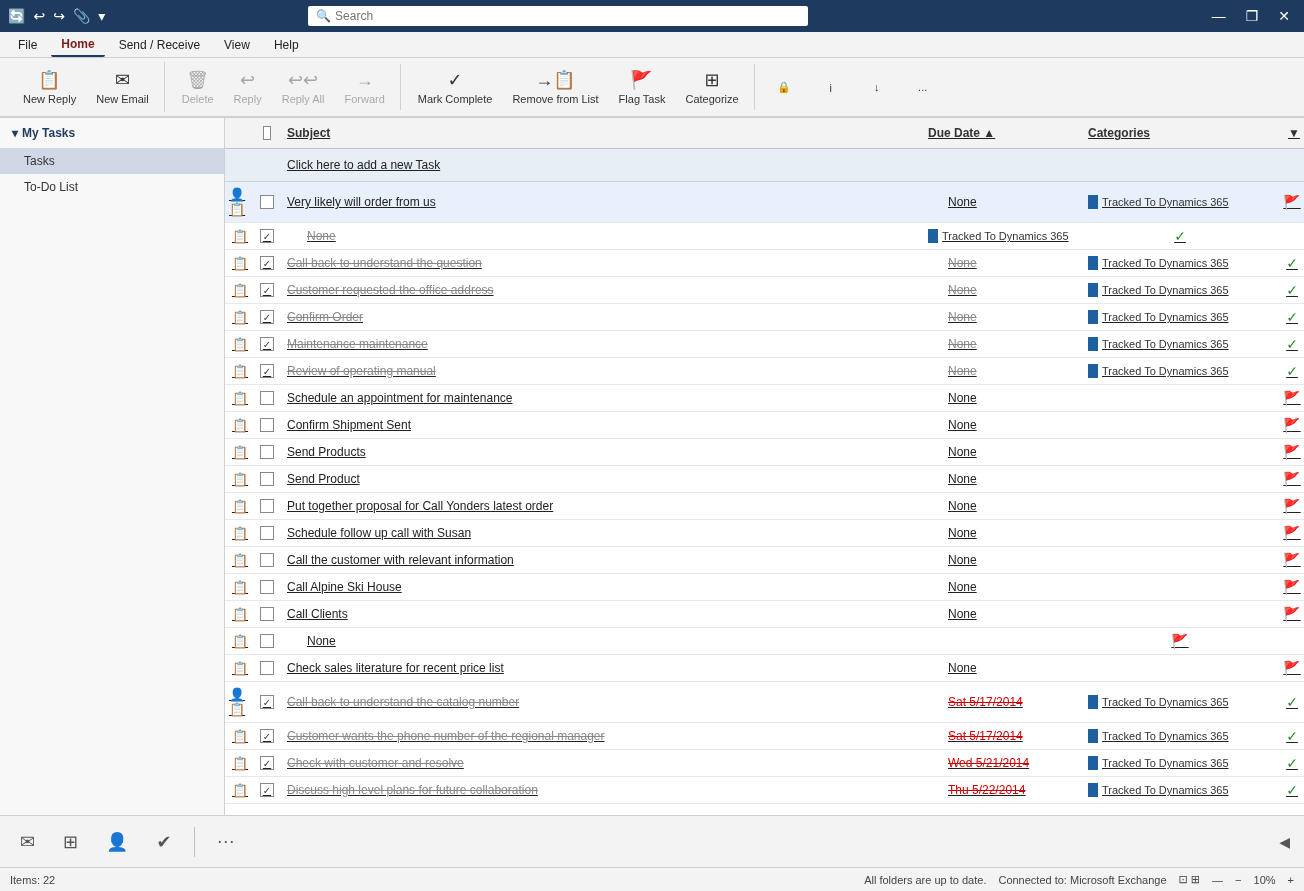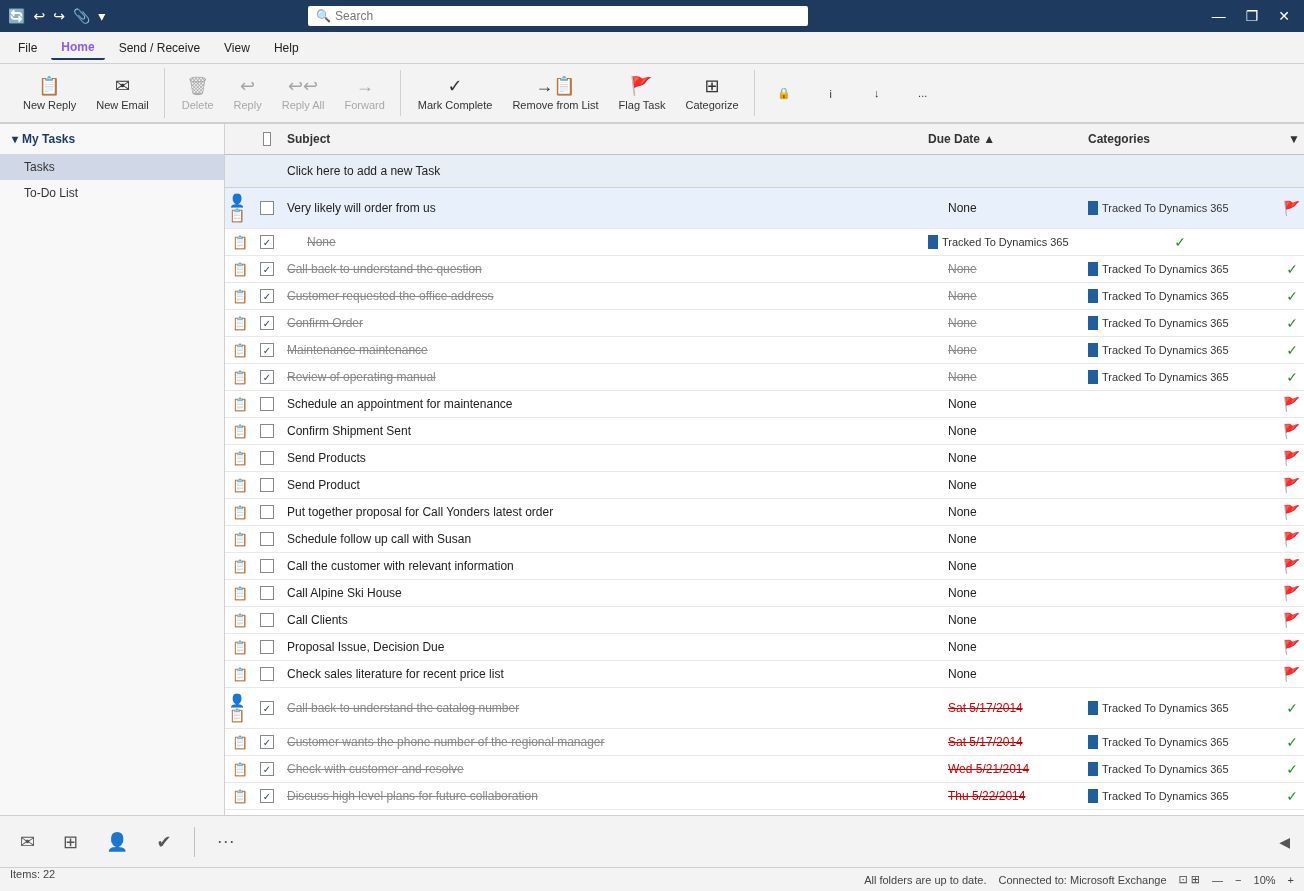--- a/index.html
+++ b/index.html
@@ -7,23 +7,23 @@
 
     
     .title-bar { background: #1e3a5f; height: 32px; display: flex; align-items: center; padding: 0 8px; gap: 8px; flex-shrink: 0; }
     .title-bar-icon { color: #fff; font-size: 14px; }
     .title-bar-search { flex: 1; max-width: 500px; margin: 0 auto; background: #fff; border: none; border-radius: 2px; padding: 3px 8px; font-size: 12px; display: flex; align-items: center; gap: 4px; }
     .title-bar-search input { border: none; outline: none; width: 100%; font-size: 12px; }
     .title-bar-controls { margin-left: auto; display: flex; gap: 8px; }
     .title-bar-btn { color: #fff; background: none; border: none; cursor: pointer; font-size: 14px; padding: 2px 6px; }
 
     
-    .menu-bar { background: #f3f3f3; border-bottom: 1px solid #d0d0d0; height: 32px; display: flex; align-items: center; padding: 0 8px; gap: 4px; flex-shrink: 0; }
+    .menu-bar { background: #f3f3f3; border-bottom: 1px solid #d0d0d0; height: 26px; display: flex; align-items: center; padding: 0 8px; gap: 4px; flex-shrink: 0; }
     .menu-item { padding: 4px 10px; cursor: pointer; font-size: 12px; border-radius: 2px; }
-    .menu-item.active { color: #8b5cf6; border-bottom: 2px solid #1e3a5f; font-weight: 600; }
+    .menu-item.active { color: #7f1d1d; border-bottom: 2px solid #1e3a5f; font-weight: 600; }
 
     
     .ribbon { background: #f3f3f3; border-bottom: 2px solid #d0d0d0; padding: 4px 8px; display: flex; align-items: center; gap: 2px; flex-shrink: 0; min-height: 58px; }
     .ribbon-group { display: flex; align-items: center; gap: 2px; padding: 0 6px; border-right: 1px solid #d0d0d0; }
     .ribbon-group:last-child { border-right: none; }
     .ribbon-btn { display: flex; flex-direction: column; align-items: center; justify-content: center; padding: 4px 8px; cursor: pointer; border-radius: 2px; border: 1px solid transparent; min-width: 44px; font-size: 11px; color: #333; background: none; gap: 2px; }
     .ribbon-btn.large { min-width: 56px; padding: 6px 8px; }
     .ribbon-btn .icon { font-size: 18px; }
     .ribbon-btn-disabled { opacity: 0.4; cursor: default; }
 
@@ -33,21 +33,21 @@
     
     .sidebar { width: 225px; background: #f8f8f8; border-right: 1px solid #d0d0d0; display: flex; flex-direction: column; flex-shrink: 0; }
     .sidebar-section-header { padding: 8px 12px; font-size: 12px; font-weight: 600; color: #1e3a5f; display: flex; align-items: center; gap: 4px; cursor: pointer; }
     .sidebar-item { padding: 6px 12px 6px 24px; font-size: 12px; cursor: pointer; color: #333; }
     .sidebar-item.active { background: #d0d8e8; font-weight: 500; }
 
     
     .content { flex: 1; display: flex; flex-direction: column; background: #fff; overflow: hidden; }
 
     
-    .task-table { flex: 1; overflow-y: auto; overflow-x: hidden; }
+    .task-table { flex: 1; overflow-y: auto; overflow-x: hidden; text-decoration: underline; }
     .table-header { display: grid; grid-template-columns: 30px 24px 1fr 160px 200px 24px; background: #f3f3f3; border-bottom: 1px solid #c0c0c0; padding: 4px 0; font-size: 12px; font-weight: 600; color: #333; position: sticky; top: 0; z-index: 10; }
     .th { padding: 4px 8px; display: flex; align-items: center; gap: 4px; cursor: pointer; user-select: none; }
     .add-task-row { display: grid; grid-template-columns: 30px 24px 1fr 160px 200px 24px; background: #e8eef6; border-bottom: 1px solid #d0d0d0; padding: 4px 0; cursor: pointer; }
     .task-row { display: grid; grid-template-columns: 30px 24px 1fr 160px 200px 24px; border-bottom: 1px solid #e8e8e8; cursor: pointer; }
     .task-row.highlighted { background: #e8f0fb; }
     .task-cell { padding: 5px 8px; display: flex; align-items: center; font-size: 12px; color: #222; }
     .task-cell.subject { color: #222; }
     .task-cell.subject.strikethrough { color: #888; text-decoration: line-through; }
     .task-cell.due-date { color: #222; margin-left: 20px; }
     .task-cell.due-date.strikethrough { color: #888; text-decoration: line-through; }
@@ -59,21 +59,21 @@
     .check-green { color: #228b22; font-size: 14px; }
     .cb { width: 14px; height: 14px; border: 1px solid #888; background: #fff; cursor: pointer; display: flex; align-items: center; justify-content: center; }
     .cb.checked { background: #fff; }
     .cb-check { color: #1e3a5f; font-size: 10px; }
 
     
     .category-badge { display: flex; align-items: center; gap: 4px; font-size: 11px; color: #333; }
     .cat-color { width: 10px; height: 14px; background: #1e5fa0; display: inline-block; flex-shrink: 0; }
 
     
-    .status-bar { background: #f3f3f3; border-top: 1px solid #d0d0d0; height: 24px; display: flex; padding: 0 10px; font-size: 11px; color: #444; gap: 16px; flex-shrink: 0; }
+    .status-bar { background: #f3f3f3; border-top: 1px solid #d0d0d0; height: 24px; display: flex; align-items: center; padding: 0 10px; font-size: 11px; color: #444; gap: 16px; flex-shrink: 0; }
     .status-right { margin-left: auto; display: flex; align-items: center; gap: 12px; }
 
     
     .bottom-nav { background: #f3f3f3; border-top: 1px solid #d0d0d0; height: 52px; display: flex; align-items: center; padding: 0 10px; gap: 8px; flex-shrink: 0; }
     .bottom-nav-btn { padding: 6px 10px; background: none; border: none; cursor: pointer; font-size: 18px; color: #555; border-radius: 2px; }
     .bottom-nav-separator { width: 1px; background: #c0c0c0; height: 30px; margin: 0 4px; }
     .sidebar-collapse { background: none; border: none; cursor: pointer; color: #555; font-size: 14px; padding: 4px; }
   </style>
 </head>
 <body>
@@ -463,21 +463,20 @@
               <span class="flag-red">🚩</span>
             </div>
   </div>
           <div class="task-row">
     <div class="task-icon-cell">
               <span style="font-size:13px;color:#aaa">📋</span>
             </div>
     <div class="checkbox-cell">
               <div class="cb"></div>
             </div>
-    <div class="task-cell subject">Proposal Issue, Decision Due</div>
     <div class="task-cell due-date">None</div>
     <div class="task-cell"></div>
     <div class="flag-cell">
               <span class="flag-red">🚩</span>
             </div>
   </div>
           <div class="task-row">
     <div class="task-icon-cell">
               <span style="font-size:13px;color:#aaa">📋</span>
             </div>

